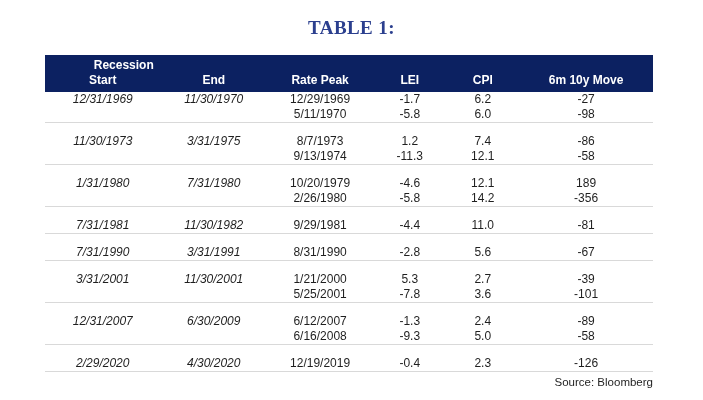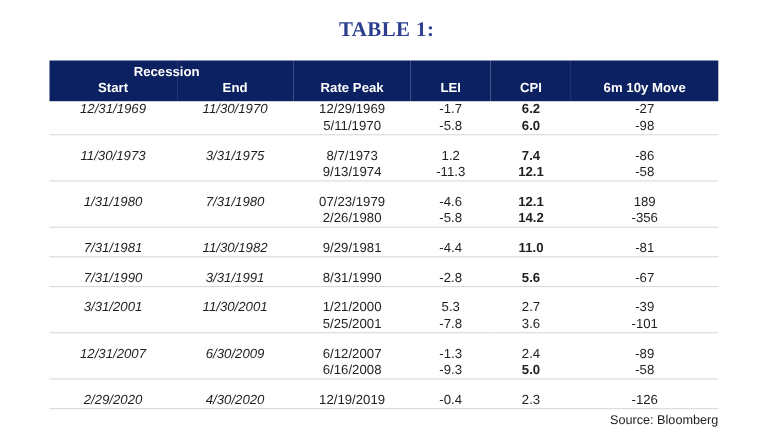--- a/index.html
+++ b/index.html
@@ -18,34 +18,34 @@
   .table-wrap { position:absolute; top:55px; left:45px; width:608px; }
 
   table { width:100%; border-collapse:collapse; table-layout:fixed; }
 
   thead th {
     background:var(--header-bg,#0c2161); color:#ffffff;
     font-size:12px; font-weight:bold; text-align:center;
     vertical-align:bottom; padding:2px 0 4px 0; height:35px; box-sizing:border-box;
   }
   .th-line1 { height:16px; line-height:16px; }
-  .th-line1.shift { transform:translateX(21px);text-align:right; }
+  .th-line1.shift { transform:translateX(21px); }
   .th-line2 { height:15px; line-height:15px; }
 
   tbody.group { border-bottom:1px solid var(--sep,#d9d9d9); }
   tbody.group td {
     font-size:12px; line-height:15px; height:15px; padding:0;
     text-align:center; color:var(--ink,#1f1f1f);
     white-space:nowrap; overflow:hidden;
   }
   tbody.group td.span-cell { vertical-align:top;font-style:italic; }
   tbody.spacer td { height:11px; padding:0; line-height:11px; font-size:1px; }
 
   .v-red   { color:var(--red,#e73c31); }
-  .v-green { color:var(--green,#14b26b);font-weight:bold; }
+  .v-green { color:var(--green,#14b26b); }
   .v-black { color:var(--ink,#1f1f1f);margin-top:12px; }
 
   .source {
     margin-top:4px; padding-left:8px;
     font-size:11.5px; color:var(--ink,#1f1f1f); text-align:right;
   }
 </style>
 </head>
 <body>
 
@@ -130,21 +130,21 @@
         </tbody>
         <tbody class="spacer">
           <tr>
             <td colspan="6"></td>
           </tr>
         </tbody>
         <tbody class="group">
           <tr>
             <td class="span-cell" rowspan="2">1/31/1980</td>
             <td class="span-cell" rowspan="2">7/31/1980</td>
-            <td>07/23/1979</td>
+            <td>10/20/1979</td>
             <td class="v-red">-4.6</td>
             <td class="v-green">12.1</td>
             <td class="v-black">189</td>
           </tr>
           <tr>
             <td>2/26/1980</td>
             <td class="v-red">-5.8</td>
             <td class="v-green">14.2</td>
             <td class="v-black">-356</td>
           </tr>

